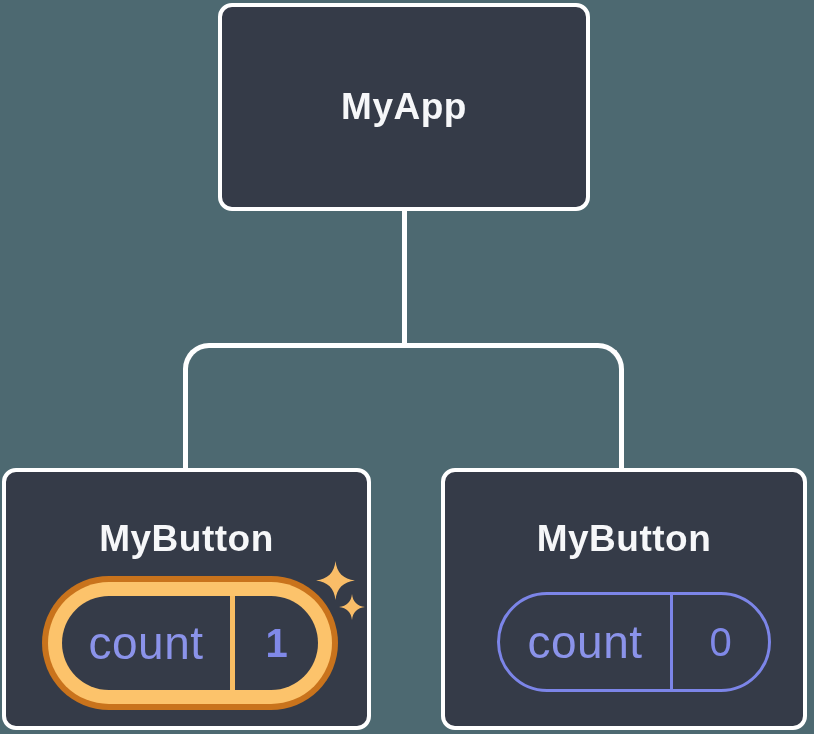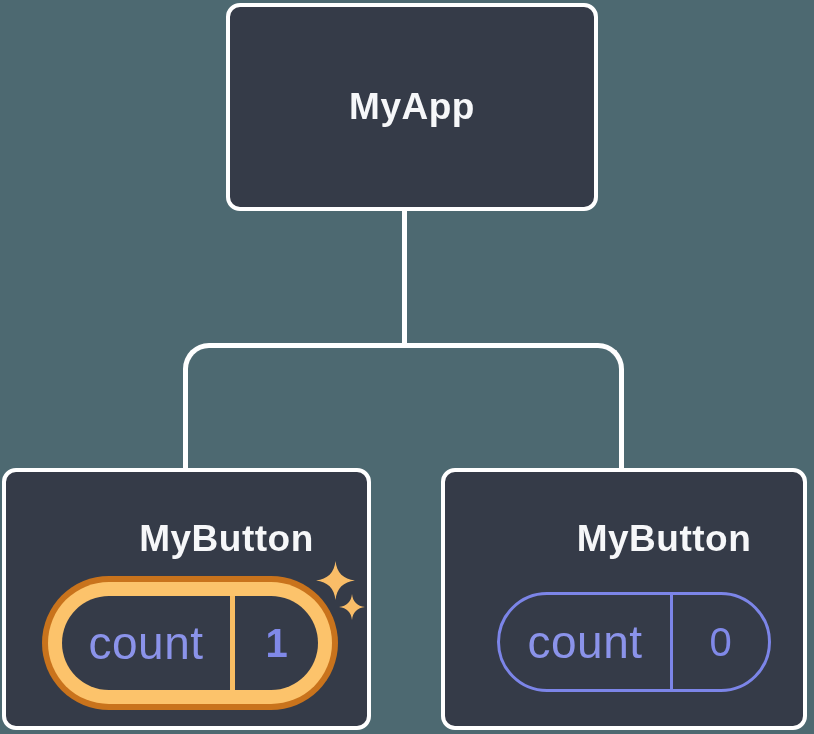--- a/index.html
+++ b/index.html
@@ -21,34 +21,32 @@
     border: 4px solid #ffffff;
     border-radius: 14px;
     box-sizing: border-box;
   }
   .node-root {
     left: 218px; top: 3px;
     width: 372px; height: 208px;
     display: flex;
     align-items: center;
     justify-content: center;
-    margin-left: 8px;
   }
   .node-title {
     color: #f6f7f9;
     font-size: 37px;
     font-weight: bold;
     letter-spacing: 0.5px;
   }
   .node-child .node-title {
     position: absolute;
     width: 100%;
     text-align: center;
     top: 46px;
-    padding-left: 40px;
   }
   .node-child-left {
     left: 2px; top: 468px;
     width: 369px; height: 262px;
   }
   .node-child-right {
     left: 441px; top: 468px;
     width: 366px; height: 262px;
   }
   

